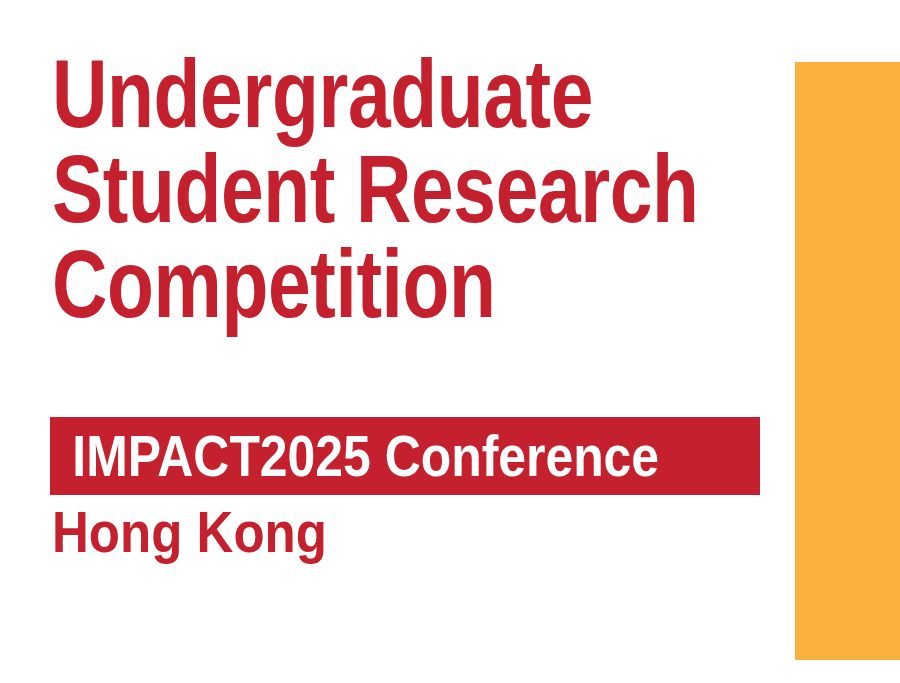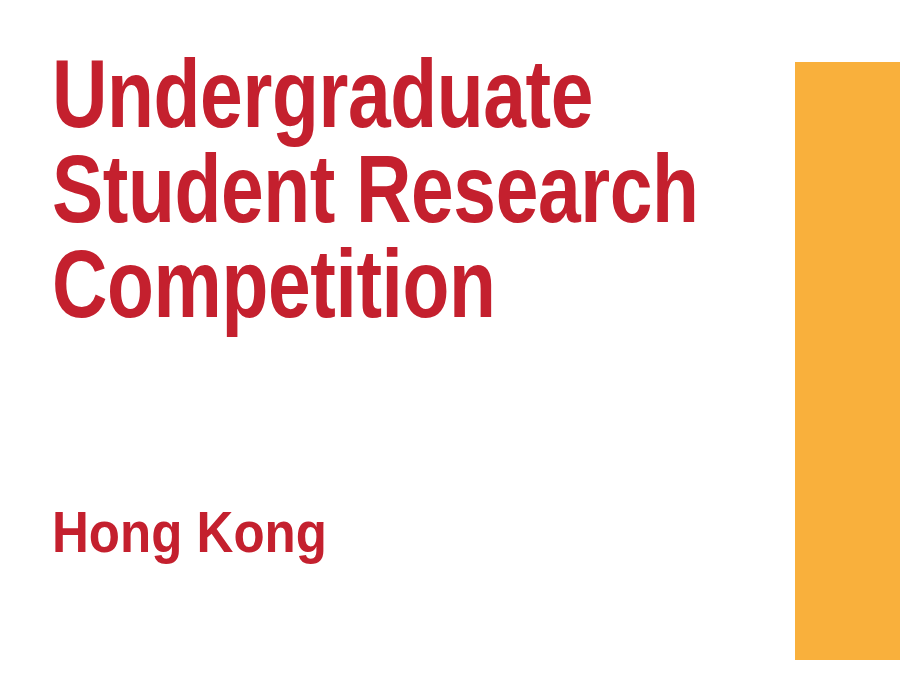--- a/index.html
+++ b/index.html
@@ -110,20 +110,23 @@
 <div id="poster">
 
   <div class="accent-bar"></div>
 
   <div class="headline">
     <span class="headline-line l1">Undergraduate</span>
     <span class="headline-line l2">Student Research</span>
     <span class="headline-line l3">Competition</span>
   </div>
 
+  <div class="banner">
+    <span class="banner-text">IMPACT2025 Conference</span>
+  </div>
 
   <div class="location">Hong Kong</div>
 
   <div class="footer">
 
     
 
     
     
 

